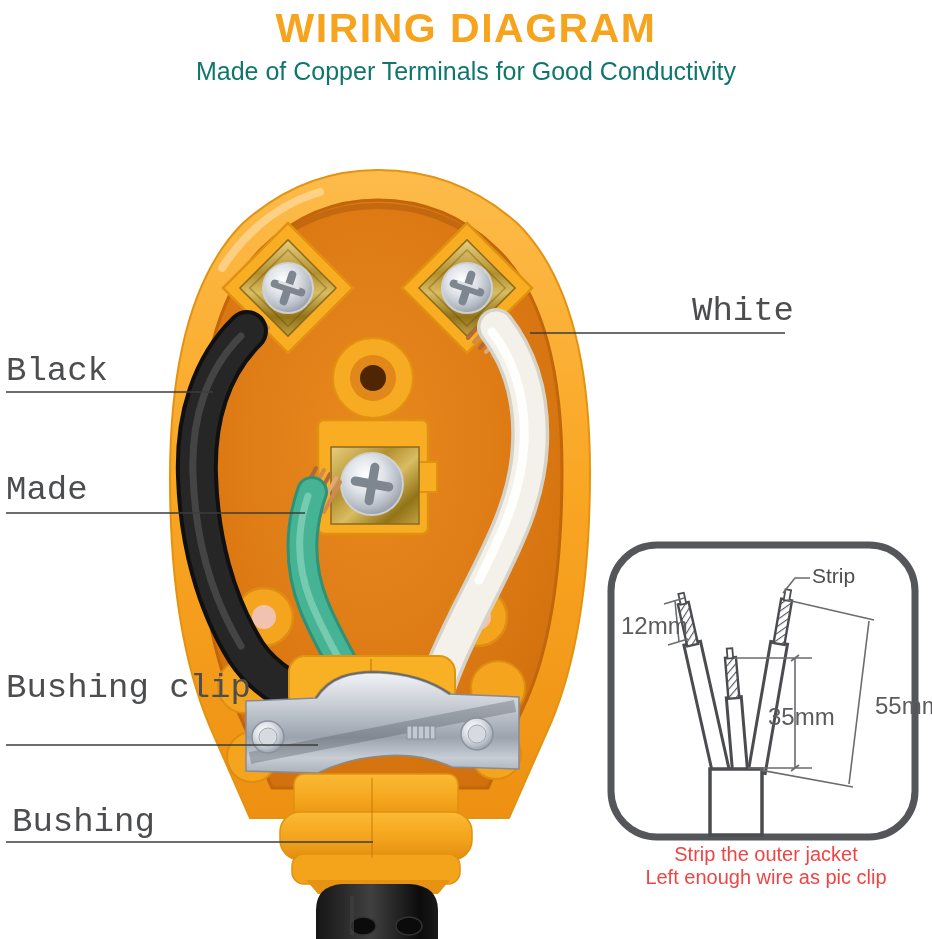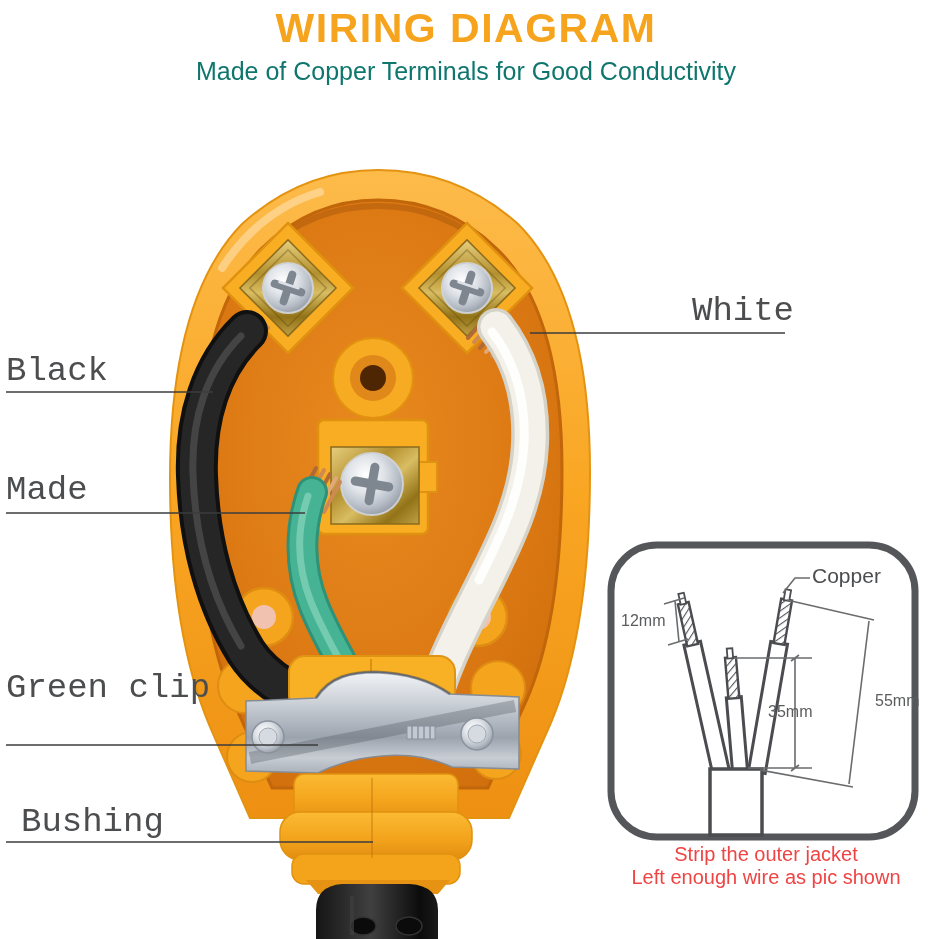--- a/index.html
+++ b/index.html
@@ -8,23 +8,23 @@
   .art{position:absolute;left:0;top:0;}
   .txt{position:absolute;white-space:nowrap;}
   .title{left:0;top:5px;width:100%;text-align:center;font-size:41px;font-weight:bold;
          letter-spacing:1.5px;color:#F6A41D;}
   .subtitle{left:0;top:57px;width:100%;text-align:center;font-size:25px;color:#0f766e;}
   .lbl{font-size:34px;color:#4C4D4F;font-family:Liberation Mono, monospace;}
   .lbl-white{left:692px;top:292px;}
   .lbl-black{left:6px;top:352px;}
   .lbl-green{left:6px;top:471px;}
   .lbl-strain{left:6px;top:671px;line-height:35px;}
-  .lbl-bushing{left:21px;top:803px;}
+  .lbl-bushing{left:12px;top:803px;}
   .copper{left:812px;top:564px;font-size:21px;color:#4C4D4F;}
-  .dim{font-size:16px;color:#5B5C5E;}
+  .dim{font-size:24px;color:#5B5C5E;}
   .d12{left:621px;top:612px;}
   .d35{left:768px;top:703px;}
   .d55{left:828px;top:692px;margin-left:47px;}
   .cap{left:600px;width:332px;text-align:center;font-size:20px;color:#ef4444;}
   .cap1{top:843px;}
   .cap2{top:866px;}
 </style>
 </head>
 <body>
 
@@ -255,24 +255,24 @@
   </g>
 </svg>
 
 <div class="txt title">WIRING DIAGRAM</div>
 <div class="txt subtitle">Made of Copper Terminals for Good Conductivity</div>
 
 <div class="txt lbl lbl-white">White</div>
 <div class="txt lbl lbl-black">Black</div>
 <div class="txt lbl lbl-green">Made</div>
 <div class="txt lbl lbl-strain">
-  <div>Green clip</div>
+  <div>Bushing clip</div>
 </div>
 <div class="txt lbl lbl-bushing">Bushing</div>
 
-<div class="txt copper">Copper</div>
+<div class="txt copper">Strip</div>
 <div class="txt dim d12">12mm</div>
 <div class="txt dim d35">35mm</div>
 <div class="txt dim d55">55mm</div>
 <div class="txt cap cap1">Strip the outer jacket</div>
-<div class="txt cap cap2">Left enough wire as pic shown</div>
+<div class="txt cap cap2">Left enough wire as pic clip</div>
 
 </div>
 
 </body></html>

